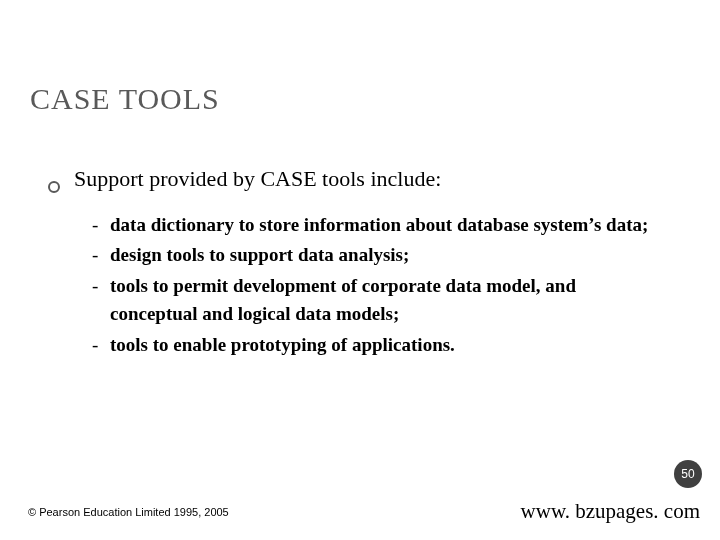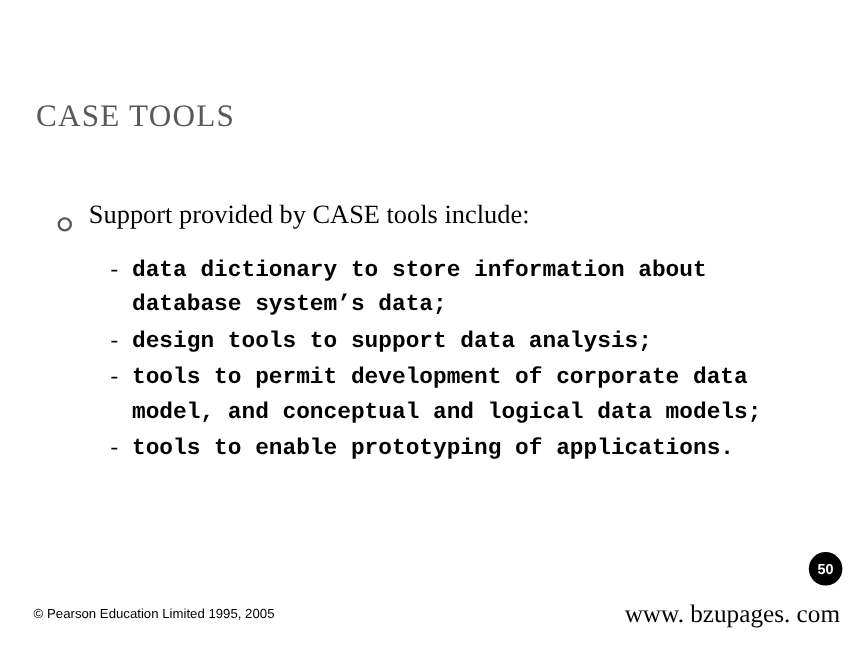--- a/index.html
+++ b/index.html
@@ -16,21 +16,21 @@
     position: relative;
     width: 720px;
     height: 540px;
     box-sizing: border-box;
   }
   .title {
     position: absolute;
     left: 30px;
     top: 82px;
     font-family: Georgia, "Times New Roman", serif;
-    font-size: 26px;
+    font-size: 30px;
     letter-spacing: 1px;
     color: #595959;
     font-weight: 400;
   }
   .body {
     position: absolute;
     left: 48px;
     top: 165px;
     right: 48px;
   }
@@ -66,33 +66,32 @@
     color: #000;
     margin-bottom: 2px;
   }
   .dash {
     flex: 0 0 auto;
     width: 18px;
     font-weight: 400;
   }
   .sub-text {
     flex: 1 1 auto;
-    font-family: Liberation Mono, monospace;
   }
   .page-badge {
     position: absolute;
     right: 18px;
     bottom: 52px;
     width: 28px;
     height: 28px;
     border-radius: 50%;
-    background: #000000;
+    background: #404040;
     color: #ffffff;
     font-family: Arial, sans-serif;
-    font-weight: 700;
+    font-weight: 400;
     font-size: 12px;
     display: flex;
     align-items: center;
     justify-content: center;
   }
   .footer {
     position: absolute;
     left: 0;
     right: 0;
     bottom: 16px;

